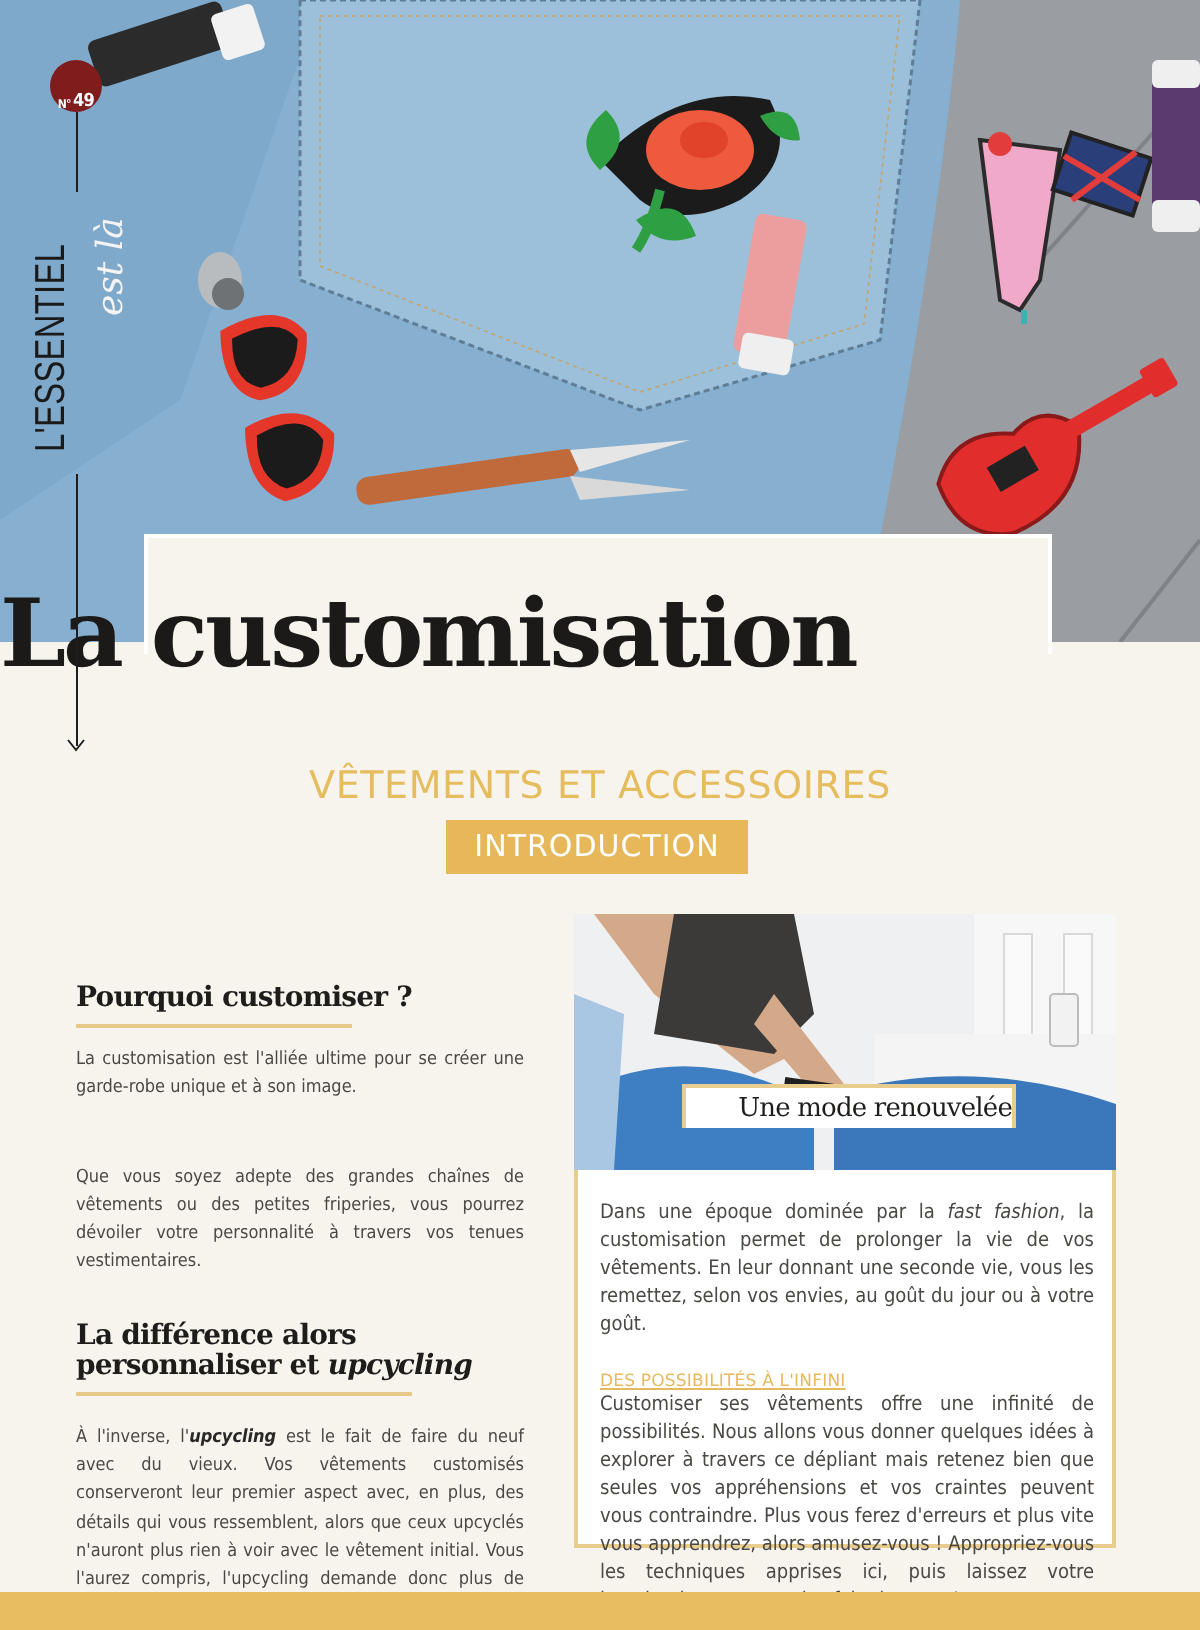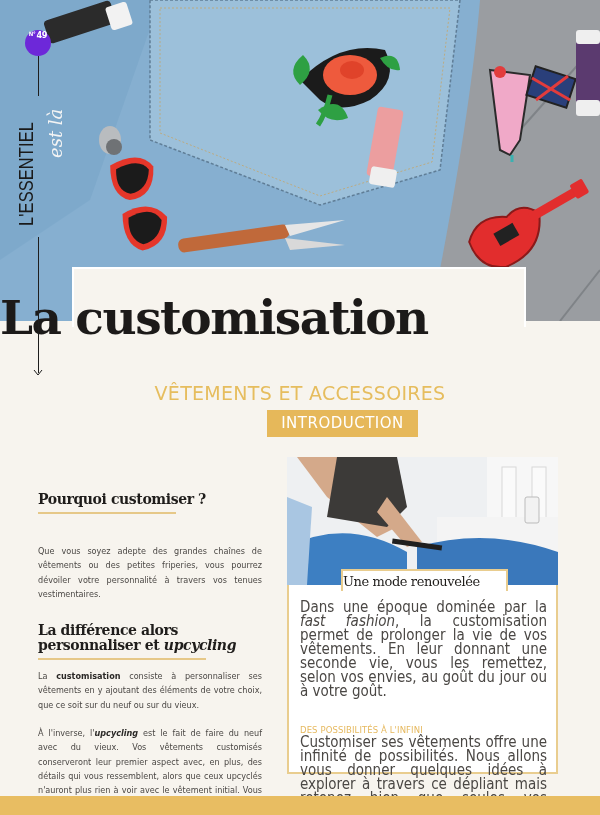--- a/index.html
+++ b/index.html
@@ -13,23 +13,23 @@
   
   .hero {
     position: absolute; left: 0; top: 0; width: 600px; height: 321px;
     overflow: hidden;
     background: linear-gradient(100deg, #6f9fc2 0%, #8db6d4 30%, #9ec0da 45%, #7fa9ca 60%, #8f969c 72%, #9a9ea2 100%);
   }
   .hero svg { position: absolute; left: 0; top: 0; }
   
   .issue-badge {
     position: absolute; left: 25px; top: 30px; width: 26px; height: 26px;
-    border-radius: 50%; background: #6d28d9; color: #fff;
+    border-radius: 50%; background: #7f1d1d; color: #fff;
     font: bold 9px "DejaVu Sans Condensed", "DejaVu Sans", sans-serif;
-    display: flex; align-items: flex-start; justify-content: center;
+    display: flex; align-items: flex-end; justify-content: center;
     letter-spacing: -0.3px; z-index: 3;
   }
   .issue-badge small { font-size: 6px; margin-right: 1px; }
   .rail-line-top {
     position: absolute; left: 37.5px; top: 56px; width: 1px; height: 40px; background: #1e1e1e; z-index: 3;
   }
   .rail-line-bottom {
     position: absolute; left: 37.5px; top: 237px; width: 1px; height: 136px; background: #1e1e1e; z-index: 3;
   }
   .rail-arrow {
@@ -57,21 +57,21 @@
     position: absolute; left: 0; top: 290px; width: 600px; text-align: left;
     font: bold 47px "DejaVu Serif", serif; color: #1c1a19; letter-spacing: -1.5px;
   }
   .subtitle {
     position: absolute; left: 0; top: 382px; width: 600px; text-align: center;
     font: 19px "DejaVu Sans", sans-serif; color: #e6bd5e; letter-spacing: 0.3px;
   }
   .intro-badge {
     position: absolute; left: 223px; top: 410px; width: 151px; height: 27px;
     background: #e6b85a; color: #fff; text-align: center;
-    font: 15px "DejaVu Sans", sans-serif; line-height: 27px; letter-spacing: 0.5px; margin-left: 44px;
+    font: 15px "DejaVu Sans", sans-serif; line-height: 27px; letter-spacing: 0.5px;
   }
   
   .col-left { position: absolute; left: 38px; top: 452px; width: 224px; }
   .section-heading {
     font: bold 14px "DejaVu Serif", serif; color: #1f1d1b; line-height: 15px;
     padding-bottom: 7px; position: relative; letter-spacing: -0.4px; margin-top: 40px;
   }
   .section-heading em { font-style: italic; }
   .section-heading::after {
     content: ""; position: absolute; left: 0; bottom: 0; height: 2px; background: #e6c888;
@@ -87,29 +87,29 @@
   
   .photo2 {
     position: absolute; left: 287px; top: 457px; width: 271px; height: 128px; overflow: hidden;
     background: #e9ecef;
   }
   .card {
     position: absolute; left: 287px; top: 585px; width: 271px; height: 189px;
     background: #ffffff; border: 2px solid #e9cd8f; border-top: none;
   }
   .card-tab {
-    position: absolute; left: 341px; top: 569px; width: 167px; height: 22px;
+    position: absolute; left: 341px; top: 542px; width: 167px; height: 22px;
     background: #ffffff; border: 2px solid #e9cd8f; border-bottom: none;
-    text-align: left; font: 13px "DejaVu Serif", serif; color: #1f1d1b; line-height: 22px;
+    text-align: right; font: 13px "DejaVu Serif", serif; color: #1f1d1b; line-height: 22px;
     letter-spacing: -0.4px;
   }
   .card-body { position: absolute; left: 300px; top: 600px; width: 247px; }
-  .card-body .para { margin-top: 0; font-size: 15px; line-height: 14px; }
+  .card-body .para { margin-top: 0; font-size: 10px; line-height: 14px; }
   .card-subhead {
-    font: 8.5px "DejaVu Sans", sans-serif; color: #e6b95f; margin-top: 27px; letter-spacing: 0.1px;
+    font: 8.5px "DejaVu Sans", sans-serif; color: #e6b95f; margin-top: 16px; letter-spacing: 0.1px; text-decoration: underline;
   }
   
   .footer-band {
     position: absolute; left: 0; top: 796px; width: 600px; height: 19px; background: #e8bd62;
   }
 </style>
 </head>
 <body>
 
 <div class="hero">
@@ -188,29 +188,27 @@
   <polyline points="1,4 5,9 9,4" fill="none" stroke="#1e1e1e" stroke-width="1"></polyline>
 </svg>
 
 <div class="title-panel"></div>
 <h1 class="page-title">La customisation</h1>
 <div class="subtitle">VÊTEMENTS ET ACCESSOIRES</div>
 <div class="intro-badge">INTRODUCTION</div>
 
 <div class="col-left">
   <h2 class="section-heading h-why">Pourquoi customiser ?</h2>
+  <p class="para">La customisation est l'alliée ultime pour se créer une garde-robe unique et à son image.</p>
   <p class="para" style="margin-top:30px">Que vous soyez adepte des grandes chaînes de vêtements ou des petites friperies, vous pourrez dévoiler votre personnalité à travers vos tenues vestimentaires.</p>
 
   <h2 class="section-heading h-diff" style="margin-top:22px">
     <span>La différence alors</span><br>
     <span>personnaliser et </span><em>upcycling</em>
   </h2>
-  <p class="para">
-    <span>La </span><b>customisation</b><span> consiste à personnaliser ses vêtements en y ajoutant des éléments de votre choix, que ce soit sur du neuf ou sur du vieux.</span>
-  </p>
   <p class="para" style="margin-top:14px">
     <span>À l'inverse, l'</span><b><i>upcycling</i></b><span> est le fait de faire du neuf avec du vieux. Vos vêtements customisés conserveront leur premier aspect avec, en plus, des détails qui vous ressemblent, alors que ceux upcyclés n'auront plus rien à voir avec le vêtement initial. Vous l'aurez compris, l'upcycling demande donc plus de technique que la customisation.</span>
   </p>
 </div>
 
 <div class="photo2">
   <svg width="271" height="128" viewBox="0 0 271 128">
     <rect width="271" height="128" fill="#eef0f2"></rect>
     <rect x="200" y="0" width="71" height="60" fill="#f7f7f7"></rect>
     <rect x="215" y="10" width="14" height="55" fill="#fafafa" stroke="#d8d8d8"></rect>

